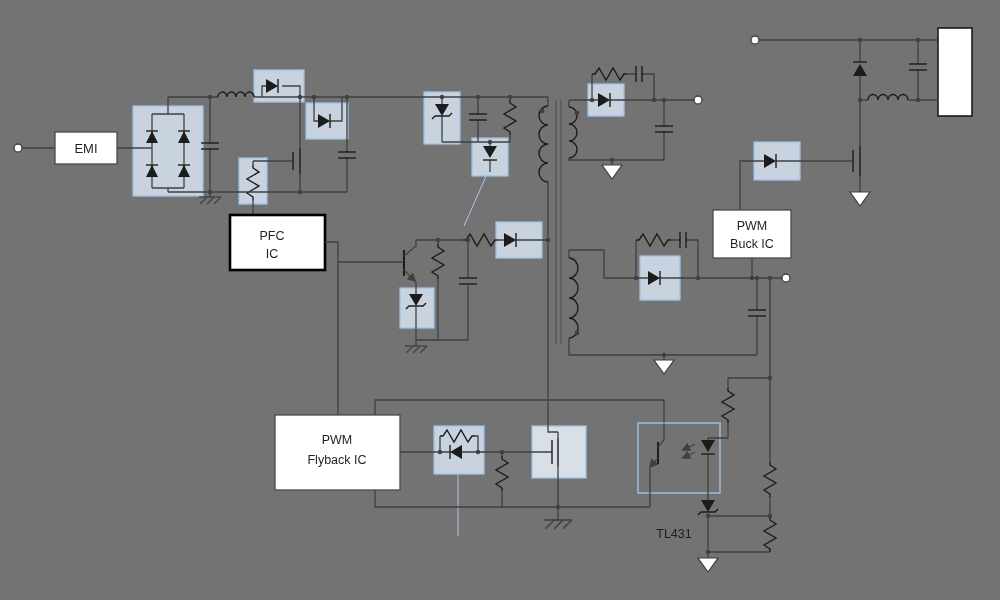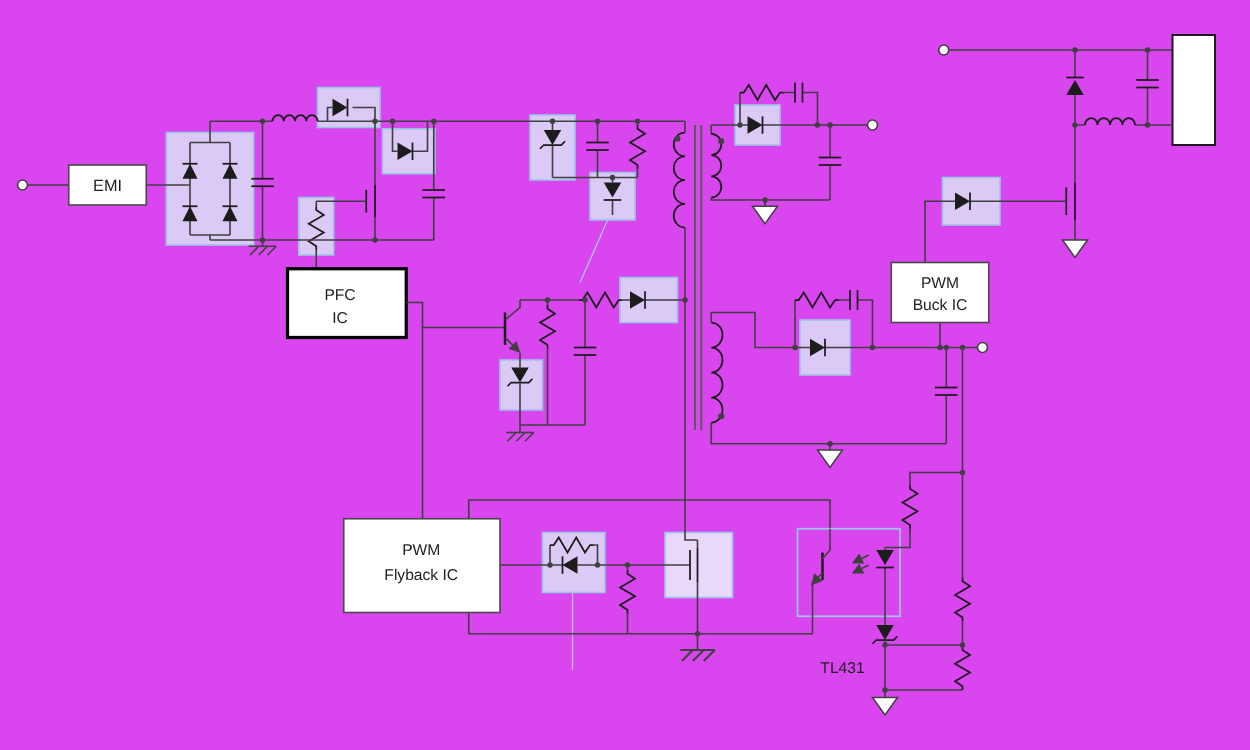--- a/index.html
+++ b/index.html
@@ -1,16 +1,16 @@
 <!DOCTYPE html>
 <html><head>
 <meta charset="utf-8">
 <style>
   html,body{margin:0;padding:0;background:#ffffff;}
-  #stage{position:relative;width:1000px;height:600px;background:#d946ef;overflow:hidden;
+  #stage{position:relative;width:1000px;height:600px;background:#737373;overflow:hidden;
          font-family:"Liberation Sans",sans-serif;}
   svg{display:block;}
   .wire{stroke:#404040;stroke-width:1.3;fill:none;}
   .comp{stroke:#1c1c1c;stroke-width:1.4;fill:none;}
   .compfill{fill:#1c1c1c;stroke:none;}
   .core{stroke:#5a5a5a;stroke-width:1.6;fill:none;}
   .hl{fill:#dbe8f6;fill-opacity:.82;stroke:#9dc3e6;stroke-width:1.3;}
   .hl2{fill:#eaf2fa;fill-opacity:.85;stroke:#9dc3e6;stroke-width:1.3;}
   .hlopen{fill:none;stroke:#9dc3e6;stroke-width:1.4;}
   .box{fill:#ffffff;stroke:#4a4a4a;stroke-width:1.3;}

